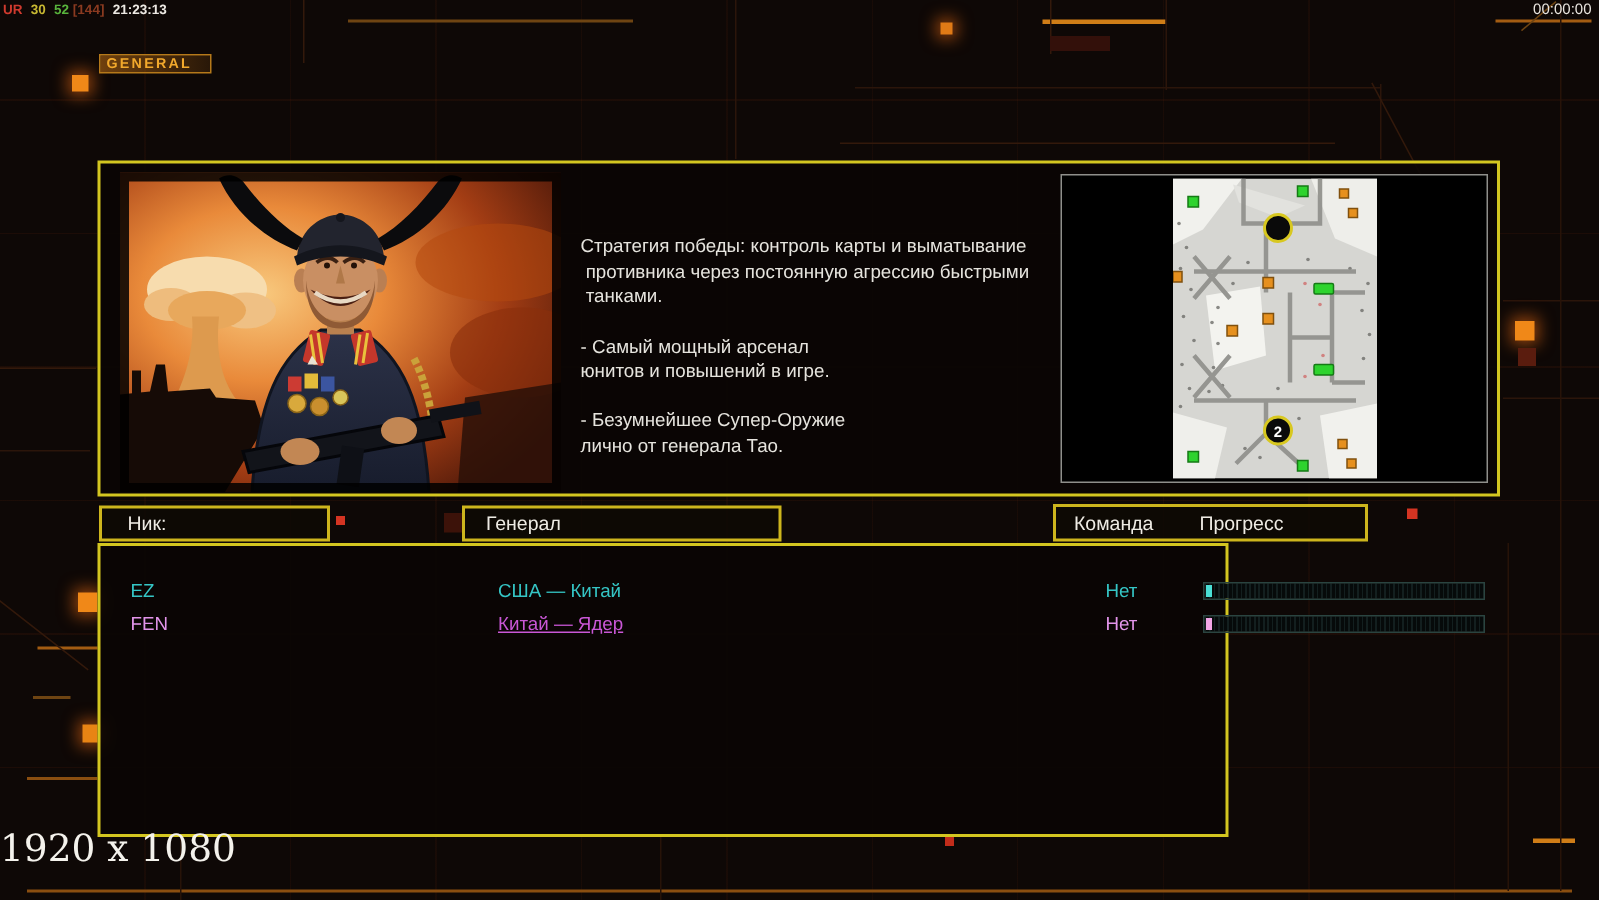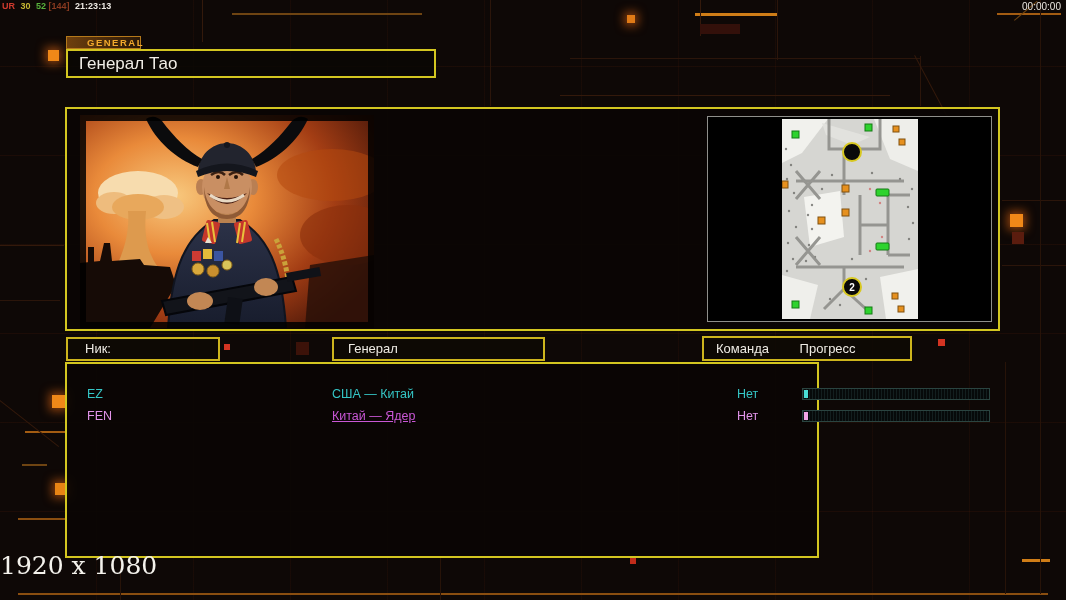--- a/index.html
+++ b/index.html
@@ -15,36 +15,36 @@
 
   .perf{position:absolute;left:2px;top:1px;font-size:9px;font-weight:bold;white-space:nowrap}
   .perf span{margin-right:3px}
   .c-ur{color:#cf3a2e}.c-30{color:#c8b832}.c-32{color:#58b33c;margin-right:0 !important}
   .c-br{color:#8a3a20}.c-time{color:#ece8e2}
   .clock{position:absolute;top:1px;right:5px;font-size:10px;font-weight:normal;color:#eae6e0}
 
   .gen-tab{position:absolute;left:66px;top:36px;width:75px;height:13px;
     background:linear-gradient(90deg,rgba(190,110,20,.55),rgba(120,70,14,.25));
     border:1px solid #b5791a;color:#f2a92c;font-size:9.5px;font-weight:bold;
-    letter-spacing:1.5px;line-height:11px;padding-left:20px}
+    letter-spacing:1.5px;line-height:11px;padding-left:4px}
   .title-box{position:absolute;left:66px;top:49px;width:370px;height:29px;border:2px solid #d3c620;
     background:rgba(10,7,4,.82);color:#f0ede6;font-size:17px;line-height:25px;padding-left:11px}
 
   .panel{position:absolute;border:2px solid #d3c620;background:rgba(10,6,4,.9)}
   .panel.upper{left:65px;top:107px;width:935px;height:224px}
   .portrait{position:absolute;left:13px;top:6px;width:294px;height:213px;background:#000}
   .desc{position:absolute;left:320px;top:47px;width:330px;color:#e6e4de;font-size:12.5px;
         line-height:1.33;white-space:pre-line}
   .minimap-frame{position:absolute;left:640px;top:7px;width:285px;height:206px;background:#000;
         border:1px solid #8f8f8b;display:flex;justify-content:center;align-items:center}
 
   .hdr{position:absolute;top:337px;height:24px;border:2px solid #cdb51d;background:rgba(14,9,5,.88);
        color:#eeebe4;font-size:13px;line-height:20px}
   .hdr-nick{left:66px;width:154px;padding-left:17px}
-  .hdr-general{left:332px;width:213px;padding-left:14px}
+  .hdr-general{left:308px;width:213px;padding-left:14px}
   .hdr-team{left:702px;top:336px;width:210px;height:25px;padding-left:12px;line-height:21px}
   .lbl-prog{margin-left:27px}
 
   .panel.players{left:65px;top:362px;width:754px;height:196px;padding-top:20px}
   .prow{position:relative;height:22px}
   .cell{position:absolute;font-size:12.5px;top:3px}
   .nick{left:20px}.gen{left:265px}.team{left:670px}
   .bar{left:735px;top:4px;width:188px;height:12px;
        background:repeating-linear-gradient(90deg,#131f1f 0 1px,#060a0a 1px 3px);
        border:1px solid #2a4440}
@@ -100,23 +100,20 @@
   <div class="perf">
     <span class="c-ur">UR</span>
     <span class="c-30">30</span>
     <span class="c-32">52</span>
     <span class="c-br">[144]</span>
     <span class="c-time">21:23:13</span>
   </div>
   <div class="clock">00:00:00</div>
 
   <div class="gen-tab">GENERAL</div>
-  <div class="title-box">
-    <span>Генерал Тао</span>
-  </div>
 
   <div class="panel upper">
     <div class="portrait">
       <svg width="294" height="213" viewBox="0 0 294 213">
         <defs>
           <radialGradient id="sky" cx="32%" cy="38%" r="78%">
             <stop offset="0" stop-color="#f8c97e"></stop>
               <stop offset="0.35" stop-color="#e98a3a"></stop>
             <stop offset="0.7" stop-color="#a33d14"></stop>
               <stop offset="1" stop-color="#511a0a"></stop>
@@ -174,20 +171,29 @@
         <g>
           <path d="M82,186 L212,162 L216,176 L86,200 Z" fill="#12141a" stroke="#05060a" stroke-width="2"></path>
           <rect x="206" y="158" width="34" height="9" fill="#101218" transform="rotate(-10 206 158)"></rect>
           <rect x="148" y="182" width="15" height="26" fill="#0e1016" transform="rotate(8 148 182)"></rect>
           <ellipse cx="120" cy="186" rx="13" ry="9" fill="#c28754"></ellipse>
           <ellipse cx="186" cy="172" rx="12" ry="9" fill="#c28754"></ellipse>
         </g>
         <rect x="3" y="3" width="288" height="207" fill="none" stroke="#000" stroke-width="6" opacity=".85"></rect>
       </svg>
     </div>
+    <div class="desc">Стратегия победы: контроль карты и выматывание
+&nbsp;противника через постоянную агрессию быстрыми
+&nbsp;танками.
+
+- Самый мощный арсенал
+юнитов и повышений в игре.
+
+- Безумнейшее Супер-Оружие
+лично от генерала Тао.</div>
     <div class="minimap-frame">
       <svg width="136" height="200" viewBox="0 0 136 200">
         <rect width="136" height="200" fill="#d6d6d2"></rect>
         <path d="M0,0 L46,0 L20,34 L0,44 Z" fill="#f1f1ed"></path>
         <path d="M92,0 L136,0 L136,52 L108,40 Z" fill="#eeeeea"></path>
         <path d="M22,78 L58,72 L62,118 L28,128 Z" fill="#f3f3ef"></path>
         <path d="M0,156 L36,166 L28,200 L0,200 Z" fill="#efefeb"></path>
         <path d="M98,158 L136,150 L136,200 L104,200 Z" fill="#f1f1ed"></path>
         <path d="M40,4 L88,18 L70,26 L44,16 Z" fill="#e2e2de"></path>
         <g fill="#6e6e6a" opacity=".8">

